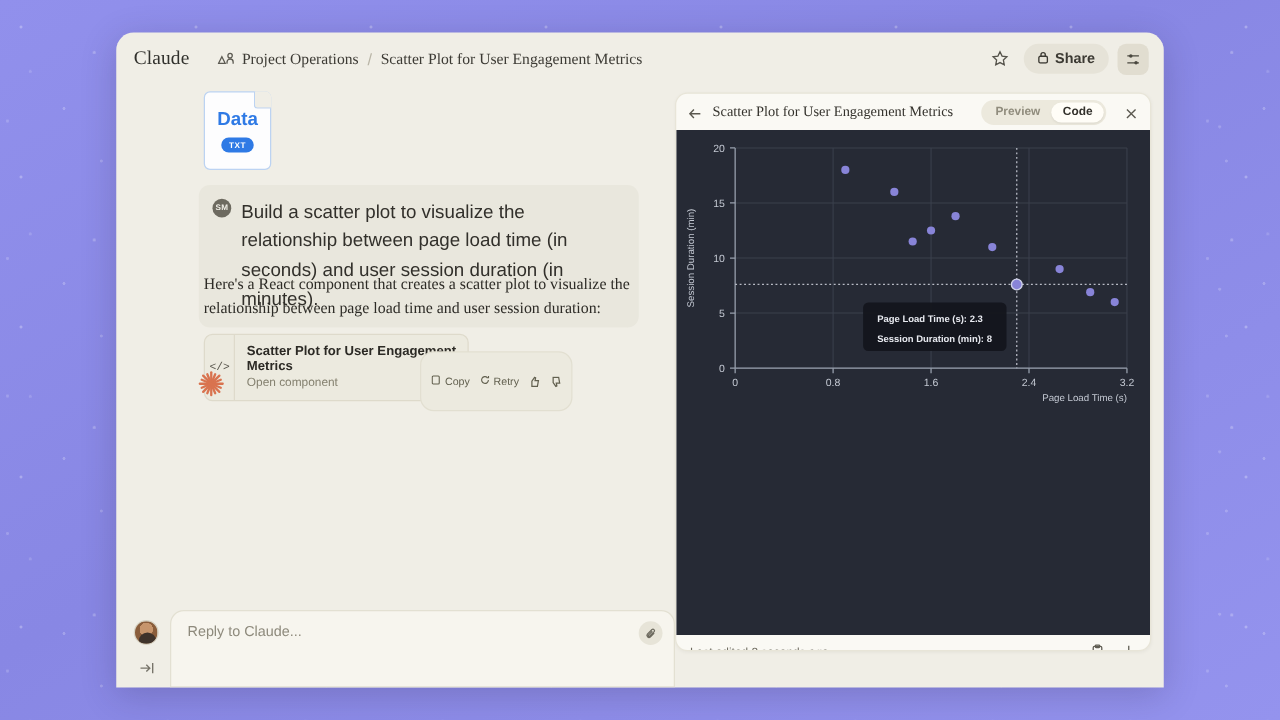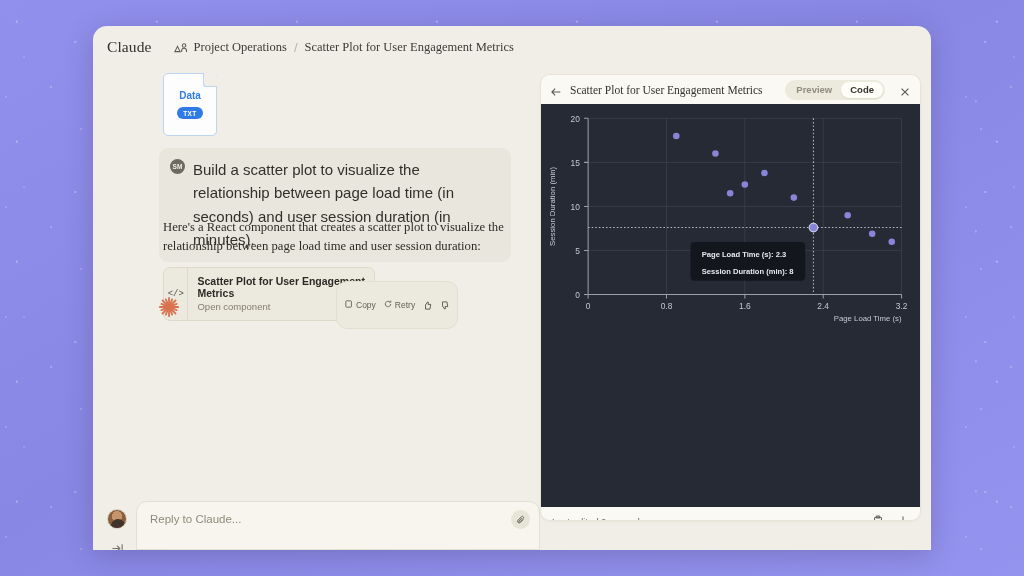--- a/index.html
+++ b/index.html
@@ -104,21 +104,21 @@
     gap: 6px;
   }
   .file-card::after {
     content: ""; position: absolute; top: -1px; right: -1px;
     width: 13px; height: 13px;
     background: #f0eee6;
     border-left: 1px solid #bcd3f2;
     border-bottom: 1px solid #bcd3f2;
     border-radius: 0 5px 0 3px;
   }
-  .file-name { font-size: 10px; font-weight: 700; color: #2f7ae5; }
+  .file-name { font-size: 15px; font-weight: 700; color: #2f7ae5; }
   .file-badge {
     background: #2f7ae5; color: #fff;
     font-size: 6.5px; font-weight: 700;
     padding: 2.5px 6px; border-radius: 8px;
     letter-spacing: .4px;
   }
 
   
   .user-msg {
     position: absolute; left: 66px; top: 80px;
@@ -202,21 +202,21 @@
   }
   .expand-icon {
     position: absolute; left: 10px; top: 40px;
     width: 13px; height: 13px; color: #77746a;
   }
   .composer {
     flex: 1;
     background: #f7f5ee;
     border: 1px solid #e3e0d2;
     border-radius: 11px 11px 0 0;
-    height: 49px;
+    height: 62px;
     padding: 11px 13px;
     position: relative;
   }
   .composer-ph { font-size: 11.5px; color: #8e8a7c; }
   .clip-btn {
     position: absolute; right: 9px; top: 8px;
     width: 19px; height: 19px; border-radius: 50%;
     background: #e7e4d8;
     display: flex; align-items: center; justify-content: center;
     color: #6c695e;
@@ -283,20 +283,43 @@
           <path d="M1 11 L4 5 L7 11 Z"></path>
           <circle cx="11.5" cy="4" r="2"></circle>
           <path d="M8.7 11.5 v-1.6 a2.8 2.8 0 0 1 2.8-2.8 h0 a2.8 2.8 0 0 1 2.8 2.8 v1.6"></path>
         </svg>
       </span>
       <span class="bc-link">Project Operations</span>
       <span class="bc-sep">/</span>
       <span class="bc-current">Scatter Plot for User Engagement Metrics</span>
     </div>
 
+    <div class="topbar-right">
+      <div class="icon-btn">
+        <svg width="14" height="14" viewBox="0 0 16 16" class="fill-none" stroke-width="1.2">
+          <path d="M8 1.6 l1.9 4 4.4.6 -3.2 3 .8 4.3 -3.9-2 -3.9 2 .8-4.3 -3.2-3 4.4-.6 Z"></path>
+        </svg>
+      </div>
+      <div class="share-btn">
+        <span>
+          <svg width="9" height="10" viewBox="0 0 10 11" class="fill-none" stroke-width="1.2">
+            <rect x="1.2" y="4.4" width="7.6" height="6" rx="1.3"></rect>
+            <path d="M3.1 4.4 V3 a1.9 1.9 0 0 1 3.8 0 v1.4"></path>
+          </svg>
+        </span>
+        <span>Share</span>
+      </div>
+      <div class="settings-btn">
+        <svg width="13" height="13" viewBox="0 0 14 14" class="fill-none" stroke-width="1.2">
+          <path d="M2 4 h10 M2 10 h10"></path>
+          <circle cx="5" cy="4" r="1.5" fill="currentColor" stroke="none"></circle>
+          <circle cx="9.5" cy="10" r="1.5" fill="currentColor" stroke="none"></circle>
+        </svg>
+      </div>
+    </div>
   </div>
 
   <div class="content">
 
     <div class="left-pane">
 
       <div class="file-card">
         <div class="file-name">Data</div>
         <div class="file-badge">TXT</div>
       </div>

